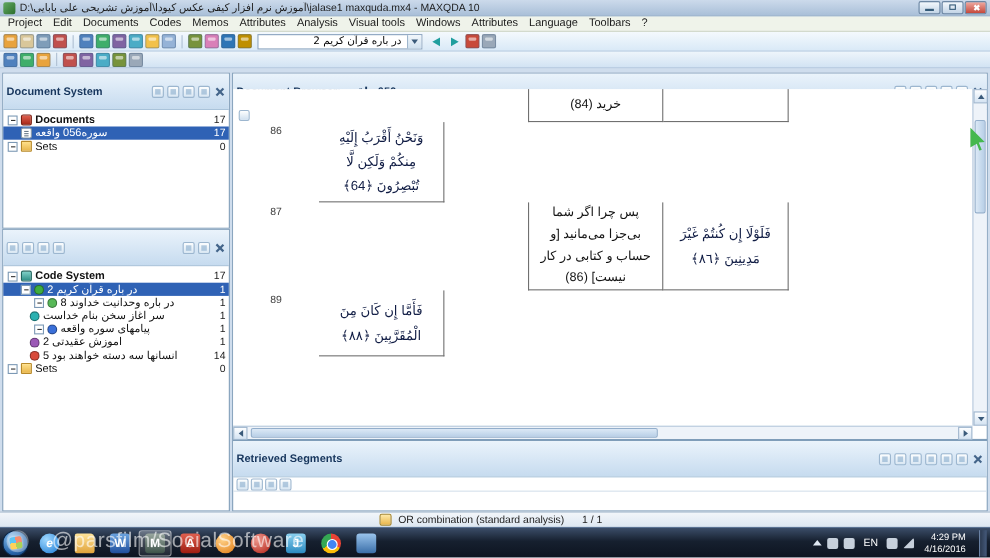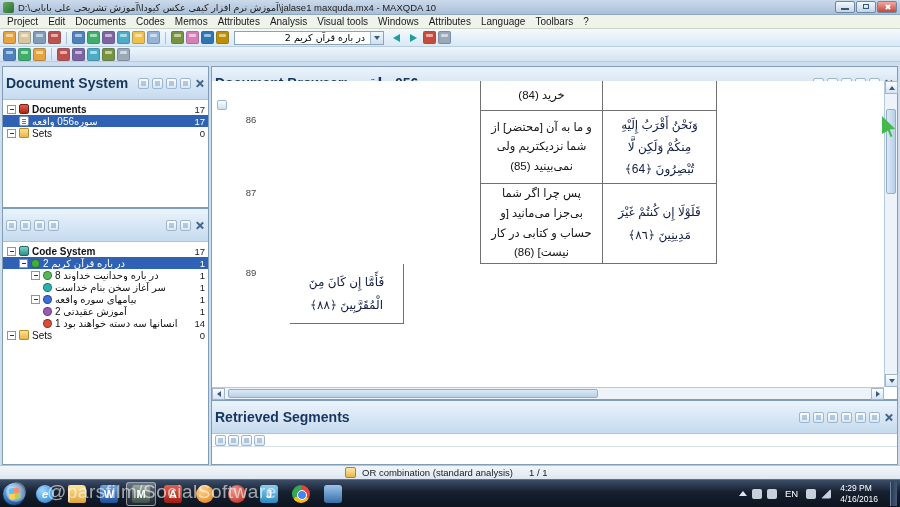--- a/index.html
+++ b/index.html
@@ -32,37 +32,37 @@
   .combo{width:150px;height:14px;background:#fff;border:1px solid #89a3bf;display:flex;align-items:center;margin:0 3px;position:relative;flex:0 0 auto}
   .combo input{border:0;outline:0;width:133px;height:12px;font-size:9.5px;direction:rtl;padding:0 3px;font-family:"DejaVu Sans",sans-serif;background:transparent}
   .combo-btn{position:absolute;right:0;top:0;bottom:0;width:13px;background:linear-gradient(#f2f7fb,#cfe0ef);border-left:1px solid #9fb6cd;display:flex;align-items:center;justify-content:center}
   .caret-down{width:0;height:0;border-left:3px solid transparent;border-right:3px solid transparent;border-top:4px solid #3a5a7a}
   .nav-arrow{width:15px;height:14px;display:flex;align-items:center;justify-content:center;flex:0 0 auto}
   .tri-left{width:0;height:0;border-top:4px solid transparent;border-bottom:4px solid transparent;border-right:7px solid #1f9e9e}
   .tri-right{width:0;height:0;border-top:4px solid transparent;border-bottom:4px solid transparent;border-left:7px solid #1f9e9e}
 
   
   .panel{position:absolute;background:#fff;border:1px solid #7f9db9}
-  .panel-header{height:14px;background:linear-gradient(#eaf3fb,#c6dbef);border-bottom:1px solid #a9c3da;display:flex;align-items:center;gap:3px;padding:16px 3px;font-size:14px;font-weight:bold;color:#17365d}
+  .panel-header{height:14px;background:linear-gradient(#eaf3fb,#c6dbef);border-bottom:1px solid #a9c3da;display:flex;align-items:center;gap:3px;padding:16px 3px;font-size:10px;font-weight:bold;color:#17365d}
   .ph-spacer{margin-left:auto}
   .ph-chip{width:11px;height:11px;background:linear-gradient(#fdfefe,#d9e7f3);border:1px solid #9cb6cf;border-radius:2px;position:relative;flex:0 0 auto}
   .ph-chip::after{content:"";position:absolute;inset:2px;background:#8fb0cf;opacity:.65}
   .ph-close{width:11px;height:11px;position:relative;flex:0 0 auto}
   .ph-close::before,.ph-close::after{content:"";position:absolute;left:5px;top:1px;bottom:1px;width:1.5px;background:#44658a}
   .ph-close::before{transform:rotate(45deg)}.ph-close::after{transform:rotate(-45deg)}
 
   
   .tree{padding-top:3px}
   .tree-row{height:12px;display:flex;align-items:center;gap:3px;font-size:10px;color:#111;padding-right:3px}
   .tree-row.selected{background:#2f62b5;color:#fff}
   .tree-row.selected .count{color:#fff}
   .tree-row .count{margin-left:auto;font-size:9.5px;color:#222}
   .tree-row.bold .tlabel{font-weight:bold}
   .tlabel{white-space:nowrap;overflow:hidden;text-overflow:ellipsis;max-width:150px}
-  .lvl0{padding-left:4px}.lvl1{padding-left:16px}.lvl2{padding-left:28px}.lvl3{padding-left:40px}
+  .lvl0{padding-left:4px}.lvl1{padding-left:16px}.lvl2{padding-left:28px}.lvl3{padding-left:24px}
   .expander{width:9px;height:9px;border:1px solid #7c99b5;background:#fff;position:relative;flex:0 0 auto}
   .expander::after{content:"";position:absolute;left:1.5px;right:1.5px;top:3.5px;height:1px;background:#333}
   .ti{width:10px;height:10px;flex:0 0 auto;border-radius:2px}
   .ti.circle{border-radius:50%;width:9px;height:9px;border:1px solid rgba(0,0,0,.35)}
   .ti.doc-red{background:linear-gradient(#e06050,#a82818);border:1px solid #7a1d10}
   .ti.doc-text{background:#fff;border:1px solid #8899aa;position:relative}
   .ti.doc-text::after{content:"";position:absolute;left:2px;right:2px;top:2px;height:1px;background:#6a7a8a;box-shadow:0 2px 0 #6a7a8a,0 4px 0 #6a7a8a}
   .ti.folder{background:linear-gradient(#ffe08a,#e8b64c);border:1px solid #b88a2a;border-radius:1px}
   .ti.code-root{background:linear-gradient(#7fd0c8,#2e8f86);border:1px solid #20655e}
 
@@ -112,21 +112,21 @@
   .ti-kmplayer .tbadge{background:radial-gradient(circle at 35% 30%,#f09a90,#b01e12);border-radius:50%}
   .ti-messenger .tbadge{background:linear-gradient(#8ad0f0,#2a8ac0)}
   .ti-chrome .tbadge{background:conic-gradient(#ea4335 0 33%,#fbbc05 0 66%,#34a853 0);border-radius:50%;position:relative}
   .ti-chrome .tbadge::after{content:"";position:absolute;left:5px;top:5px;width:8px;height:8px;border-radius:50%;background:#4285f4;border:1.5px solid #fff}
   .ti-photos .tbadge{background:linear-gradient(#9ac4ec,#3a6ea8)}
   .tray{margin-left:auto;display:flex;align-items:center;gap:5px;padding-right:1px}
   .tray-up{width:0;height:0;border-left:4px solid transparent;border-right:4px solid transparent;border-bottom:5px solid #dfe8f2}
   .tray-ico{width:10px;height:10px;background:rgba(230,240,250,.85);border-radius:2px}
   .tray-ico.net{clip-path:polygon(0 100%,100% 100%,100% 0)}
   .lang{color:#fff;font-size:9.5px;padding:1px 3px}
-  .clock{color:#fff;font-size:8.5px;line-height:1.25;text-align:left;padding:0 4px}
+  .clock{color:#fff;font-size:8.5px;line-height:1.25;text-align:right;padding:0 4px}
   .show-desktop{width:7px;height:24px;background:linear-gradient(90deg,#2c3a50,#44597a);border-left:1px solid #6a82a4;margin-left:3px}
 
   
   .watermark{position:absolute;left:6px;top:481px;z-index:20;display:flex;align-items:center;gap:21px;color:rgba(255,255,255,.6);font-size:19px;letter-spacing:.5px;pointer-events:none}
   .wm-logo{width:20px;height:20px;border-radius:50%;background:rgba(255,255,255,.35)}
   .cursor{position:absolute;left:882px;top:116px;width:15px;height:21px;background:#45b84e;clip-path:polygon(0 0,88% 62%,52% 64%,70% 96%,56% 100%,40% 70%,0 86%);z-index:30;filter:drop-shadow(0 0 1px #1c6e22)}
   .mini-chip{position:absolute;left:5px;top:19px;width:10px;height:10px;background:linear-gradient(#fdfefe,#cfe0ef);border:1px solid #9cb6cf;border-radius:2px}
 </style>
 </head>
 <body>
@@ -276,21 +276,21 @@
         <span class="tlabel">پیامهای سوره واقعه</span>
         <span class="count">1</span>
       </div>
       <div class="tree-row lvl3">
         <span class="ti circle" style="background:#9b59b6"></span>
         <span class="tlabel">آموزش عقیدتی 2</span>
         <span class="count">1</span>
       </div>
       <div class="tree-row lvl3">
         <span class="ti circle" style="background:#d84a3a"></span>
-        <span class="tlabel">انسانها سه دسته خواهند بود 1</span>
+        <span class="tlabel">انسانها سه دسته خواهند بود 5</span>
         <span class="count">14</span>
       </div>
       <div class="tree-row lvl0">
         <span class="expander"></span>
         <span class="ti folder"></span>
         <span class="tlabel">Sets</span>
         <span class="count">0</span>
       </div>
     </div>
   </div>
@@ -310,21 +310,20 @@
     <div class="doc-content">
       <span class="mini-chip"></span>
 
       <div class="verse-row vr-0">
         <div class="vnum"></div>
         <div class="vcell fa">خرید (84)</div>
         <div class="vcell ar"></div>
       </div>
       <div class="verse-row vr-1">
         <div class="vnum">86</div>
-        <div class="vcell fa">و ما به آن [محتضر] از شما نزدیکتریم ولی نمی‌بینید (85)</div>
         <div class="vcell ar">وَنَحْنُ أَقْرَبُ إِلَيْهِ مِنكُمْ وَلَكِن لَّا تُبْصِرُونَ ﴿64﴾</div>
       </div>
       <div class="verse-row vr-2">
         <div class="vnum">87</div>
         <div class="vcell fa">پس چرا اگر شما بی‌جزا می‌مانید [و حساب و کتابی در کار نیست] (86)</div>
         <div class="vcell ar">فَلَوْلَا إِن كُنتُمْ غَيْرَ مَدِينِينَ ﴿٨٦﴾</div>
       </div>
       <div class="verse-row vr-4">
         <div class="vnum">89</div>
         <div class="vcell ar">فَأَمَّا إِن كَانَ مِنَ الْمُقَرَّبِينَ ﴿٨٨﴾</div>

